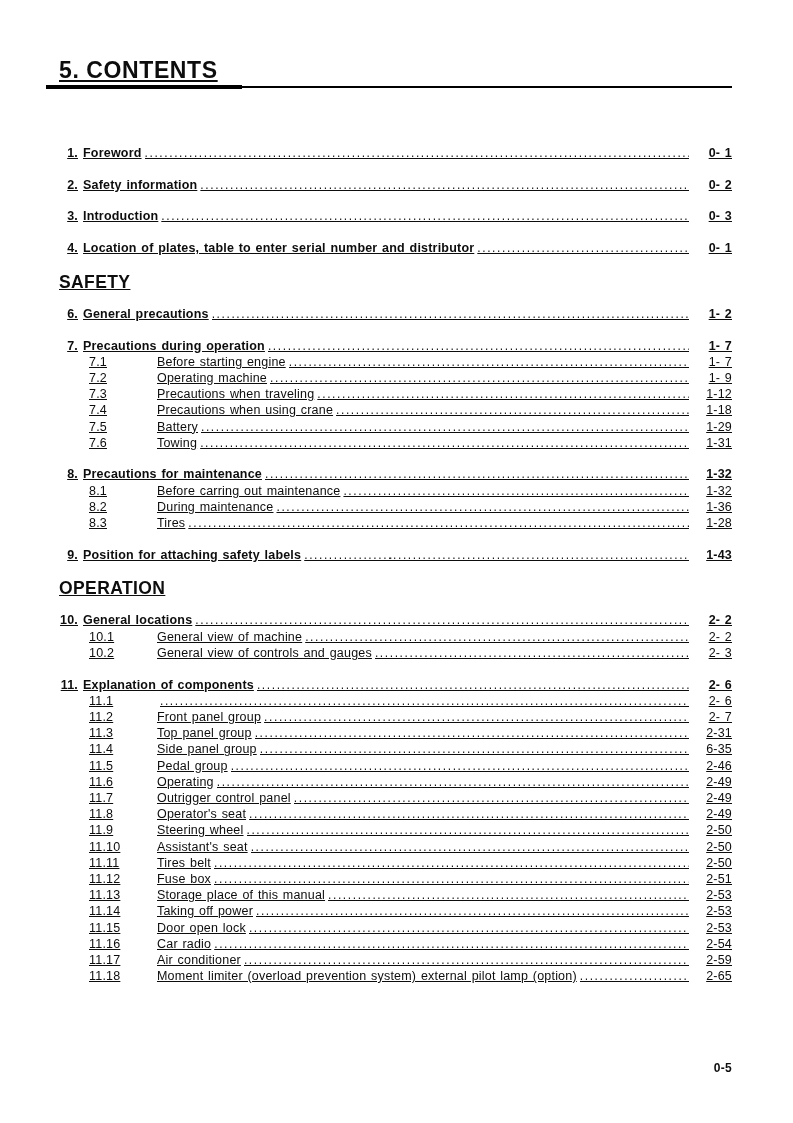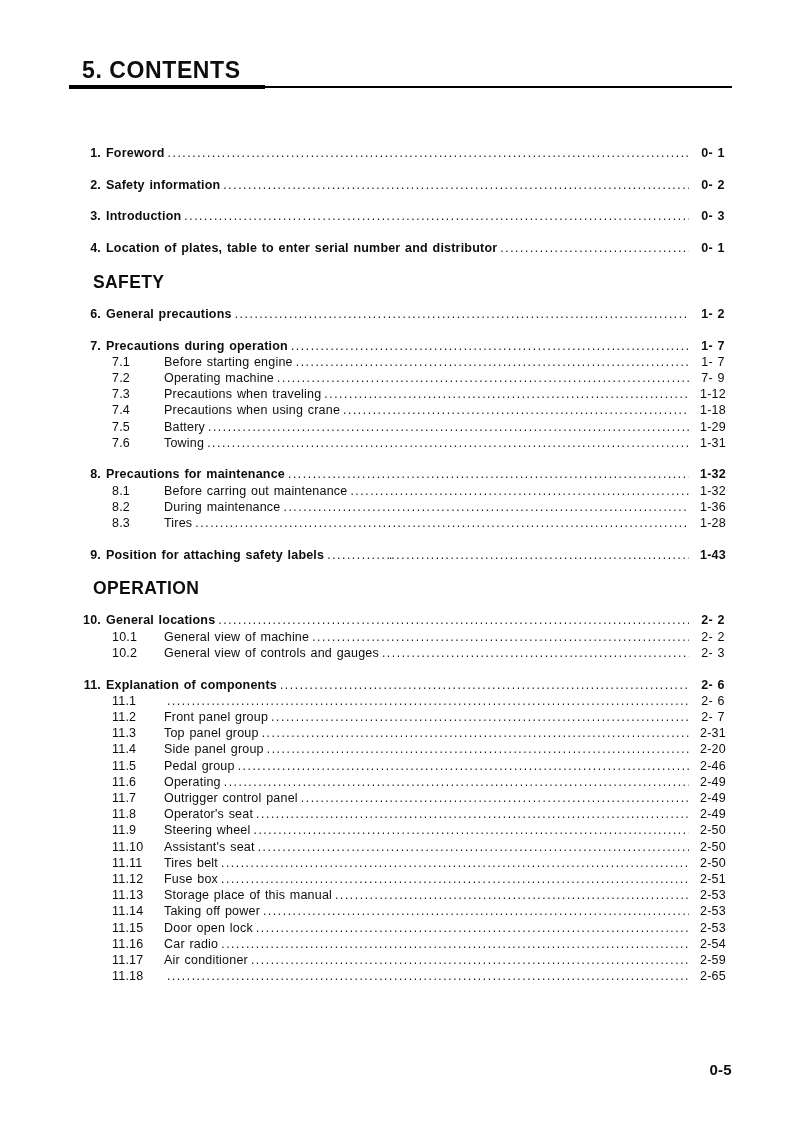--- a/index.html
+++ b/index.html
@@ -7,75 +7,75 @@
     position: relative;
     width: 793px; height: 1123px;
     margin: 0 auto;
     background: #ffffff;
     color: #0d0d0d;
     font-family: "Liberation Sans", sans-serif;
     overflow: hidden;
   }
   .content {
     position: absolute;
-    left: 82px; right: 61px; top: 0;
+    left: 59px; right: 61px; top: 0; text-decoration: underline;
   }
   
   .title-block { margin-top: 57px; }
   h1.doc-title {
     margin: 0 0 3px 0;
     font-size: 23px;
     font-weight: 700;
     letter-spacing: 0.6px;
     line-height: 26px;
   }
   .hrule { position: relative; height: 4px; }
   .hrule-thin  { position:absolute; top:0; left:-6px; right:0; height:1.5px; background:#000; }
   .hrule-thick { position:absolute; top:-1px; left:-13px; width:196px; height:4px; background:#000; }
   .hrule-dark  { position:absolute; top:-0.5px; left:519px; width:68px; height:2.5px; background:#000; }
   
   .toc { margin-top: 55px; font-size: 12.5px; line-height: 16.2px; letter-spacing: 0.2px; word-spacing: 1px; }
   .section-heading {
     font-size: 17.5px;
     font-weight: 700;
     line-height: 20px;
-    margin: 14px 0 14px 11px;
+    margin: 14px 0 14px 0;
     letter-spacing: 0.4px;
   }
   .toc-group { margin-bottom: 15.5px; }
   .toc-row { display: flex; align-items: baseline; }
   .toc-row.bold .num, .toc-row.bold .label, .toc-row.bold .pagenum { font-weight: 700; }
   .toc-row.sub { padding-left: 30px; }
   .num { flex: none; width: 19px; margin-right: 5px; text-align: right; white-space: pre; }
-  .sub .num { width: 52px; margin-right: 0; text-align: left; }
+  .sub .num { width: 52px; margin-right: 16px; text-align: left; }
   .label { flex: none; white-space: pre; }
   .leader {
     flex: 1 1 8px;
     overflow: hidden;
     white-space: nowrap;
     font-size: 12px;
     font-weight: 400;
     letter-spacing: 1.6px;
     margin: 0 5px 0 3px;
     color: #141414;
   }
-  .pagenum { flex: none; width: 38px; text-align: center; white-space: pre; }
+  .pagenum { flex: none; width: 38px; text-align: right; white-space: pre; }
   
   .watermark {
     position: absolute;
     left: 240px; top: 190px;
     font-size: 27px;
     color: #2e2e2e;
     letter-spacing: 0.3px;
     white-space: nowrap;
   }
   .folio {
     position: absolute;
     right: 61px; top: 1061px;
-    font-size: 15px;
+    font-size: 12px;
     font-weight: 700;
     letter-spacing: 0.3px;
   }
   .artifact-dot { position: absolute; left: 389px; top: 548px; font-size: 12px; color:#222; }
 </style>
 </head>
 <body>
 
 <div class="page">
 
@@ -144,21 +144,21 @@
             <div class="toc-row sub">
               <span class="num">7.1</span>
               <span class="label">Before starting engine</span>
               <span class="leader">............................................................................................................................................................................................................................................................................................................</span>
               <span class="pagenum">1- 7</span>
             </div>
             <div class="toc-row sub">
               <span class="num">7.2</span>
               <span class="label">Operating machine</span>
               <span class="leader">............................................................................................................................................................................................................................................................................................................</span>
-              <span class="pagenum">7- 9</span>
+              <span class="pagenum">1- 9</span>
             </div>
             <div class="toc-row sub">
               <span class="num">7.3</span>
               <span class="label">Precautions when traveling</span>
               <span class="leader">............................................................................................................................................................................................................................................................................................................</span>
               <span class="pagenum">1-12</span>
             </div>
             <div class="toc-row sub">
               <span class="num">7.4</span>
               <span class="label">Precautions when using crane</span>
@@ -256,21 +256,21 @@
             <div class="toc-row sub">
               <span class="num">11.3</span>
               <span class="label">Top panel group</span>
               <span class="leader">............................................................................................................................................................................................................................................................................................................</span>
               <span class="pagenum">2-31</span>
             </div>
             <div class="toc-row sub">
               <span class="num">11.4</span>
               <span class="label">Side panel group</span>
               <span class="leader">............................................................................................................................................................................................................................................................................................................</span>
-              <span class="pagenum">2-20</span>
+              <span class="pagenum">6-35</span>
             </div>
             <div class="toc-row sub">
               <span class="num">11.5</span>
               <span class="label">Pedal group</span>
               <span class="leader">............................................................................................................................................................................................................................................................................................................</span>
               <span class="pagenum">2-46</span>
             </div>
             <div class="toc-row sub">
               <span class="num">11.6</span>
               <span class="label">Operating</span>
@@ -338,20 +338,21 @@
               <span class="pagenum">2-54</span>
             </div>
             <div class="toc-row sub">
               <span class="num">11.17</span>
               <span class="label">Air conditioner</span>
               <span class="leader">............................................................................................................................................................................................................................................................................................................</span>
               <span class="pagenum">2-59</span>
             </div>
             <div class="toc-row sub">
               <span class="num">11.18</span>
+              <span class="label">Moment limiter (overload prevention system) external pilot lamp (option)</span>
               <span class="leader">............................................................................................................................................................................................................................................................................................................</span>
               <span class="pagenum">2-65</span>
             </div>
           </div>
         </div>
       </div>
   </div>
 
   <span class="artifact-dot">.</span>
 

